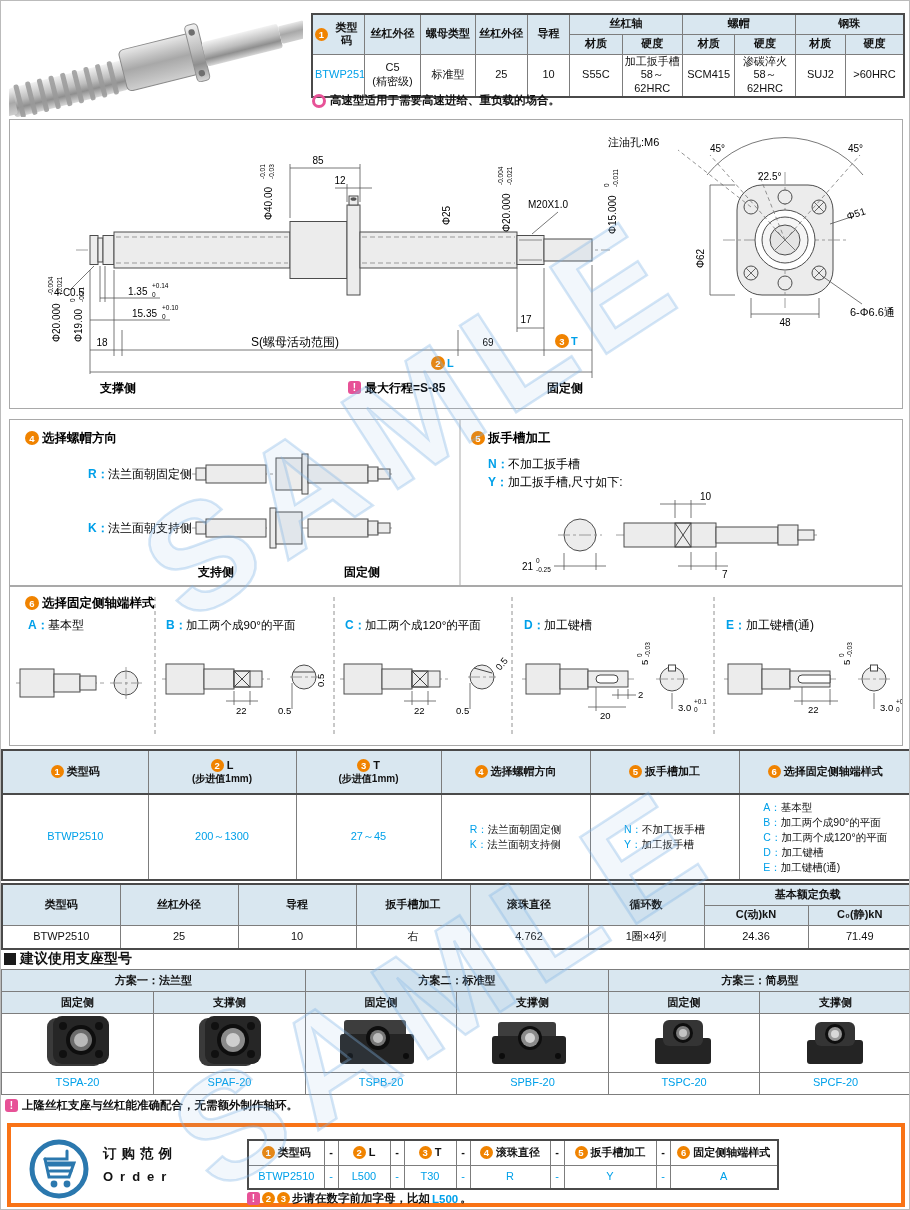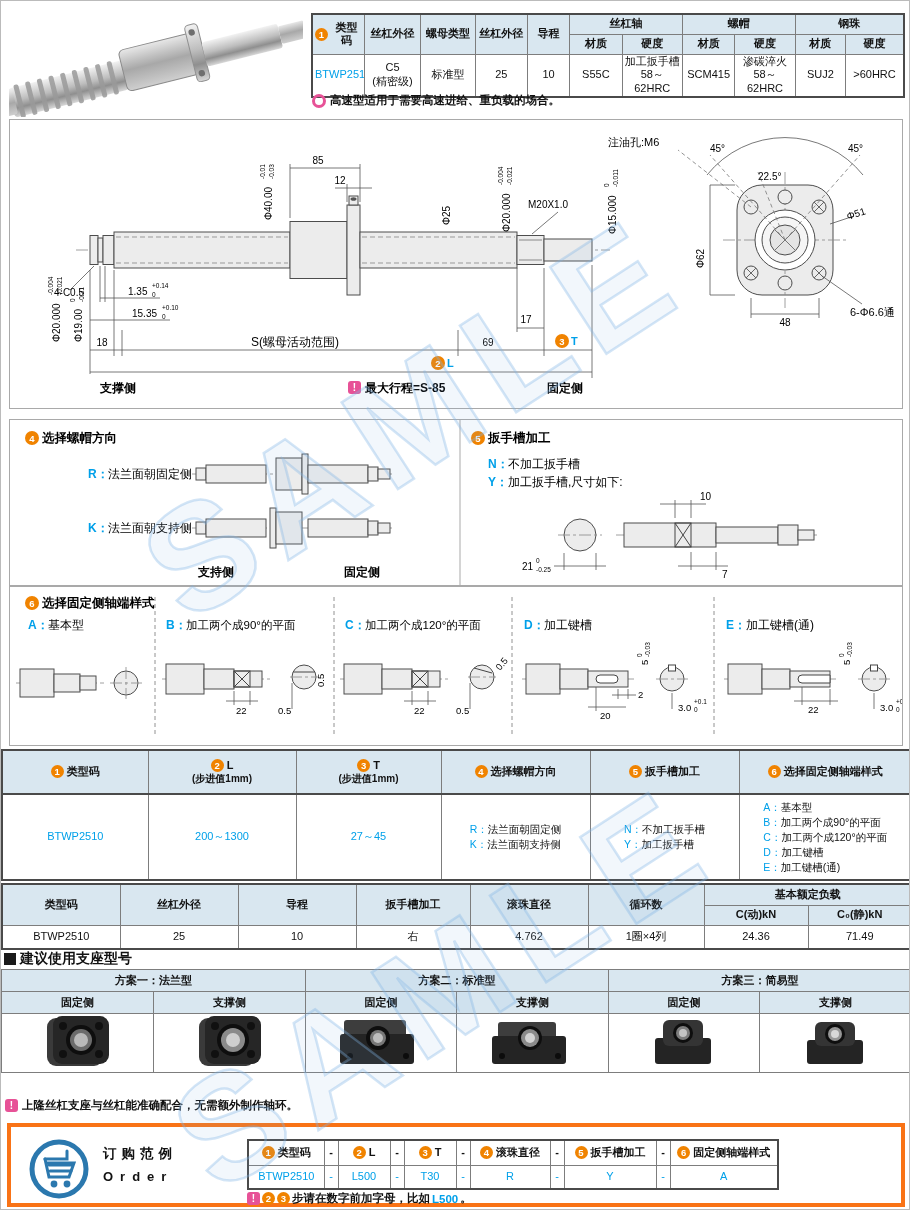--- a/index.html
+++ b/index.html
@@ -684,20 +684,28 @@
               <circle cx="54" cy="19" r="4" fill="#c4c4c4"></circle>
         </svg></td>
       <td>
         <svg width="110" height="54" viewBox="0 0 110 54">
           <rect x="26" y="26" width="56" height="24" rx="3" fill="#242424"></rect>
           <rect x="34" y="8" width="40" height="24" rx="6" fill="#343434"></rect>
           <circle cx="54" cy="20" r="10" fill="#0e0e0e"></circle>
               <circle cx="54" cy="20" r="7" fill="#969696"></circle>
               <circle cx="54" cy="20" r="4" fill="#d8d8d8"></circle>
         </svg></td>
+    </tr>
+    <tr style="height:22px;">
+      <td class="mname">TSPA-20</td>
+      <td class="mname">SPAF-20</td>
+      <td class="mname">TSPB-20</td>
+      <td class="mname">SPBF-20</td>
+      <td class="mname">TSPC-20</td>
+      <td class="mname">SPCF-20</td>
     </tr>
   </tbody>
     </table>
   <div class="note" style="left:4px;top:1097px;font-weight:bold;">
     <span class="warn"></span>
     <span>上隆丝杠支座与丝杠能准确配合，无需额外制作轴环。</span>
   </div>
 
   <div class="ordbox" style="left:6px;top:1122px;width:898px;height:84px;">
     <svg class="abs" style="left:16px;top:10px;" width="64" height="64" viewBox="0 0 64 64">

